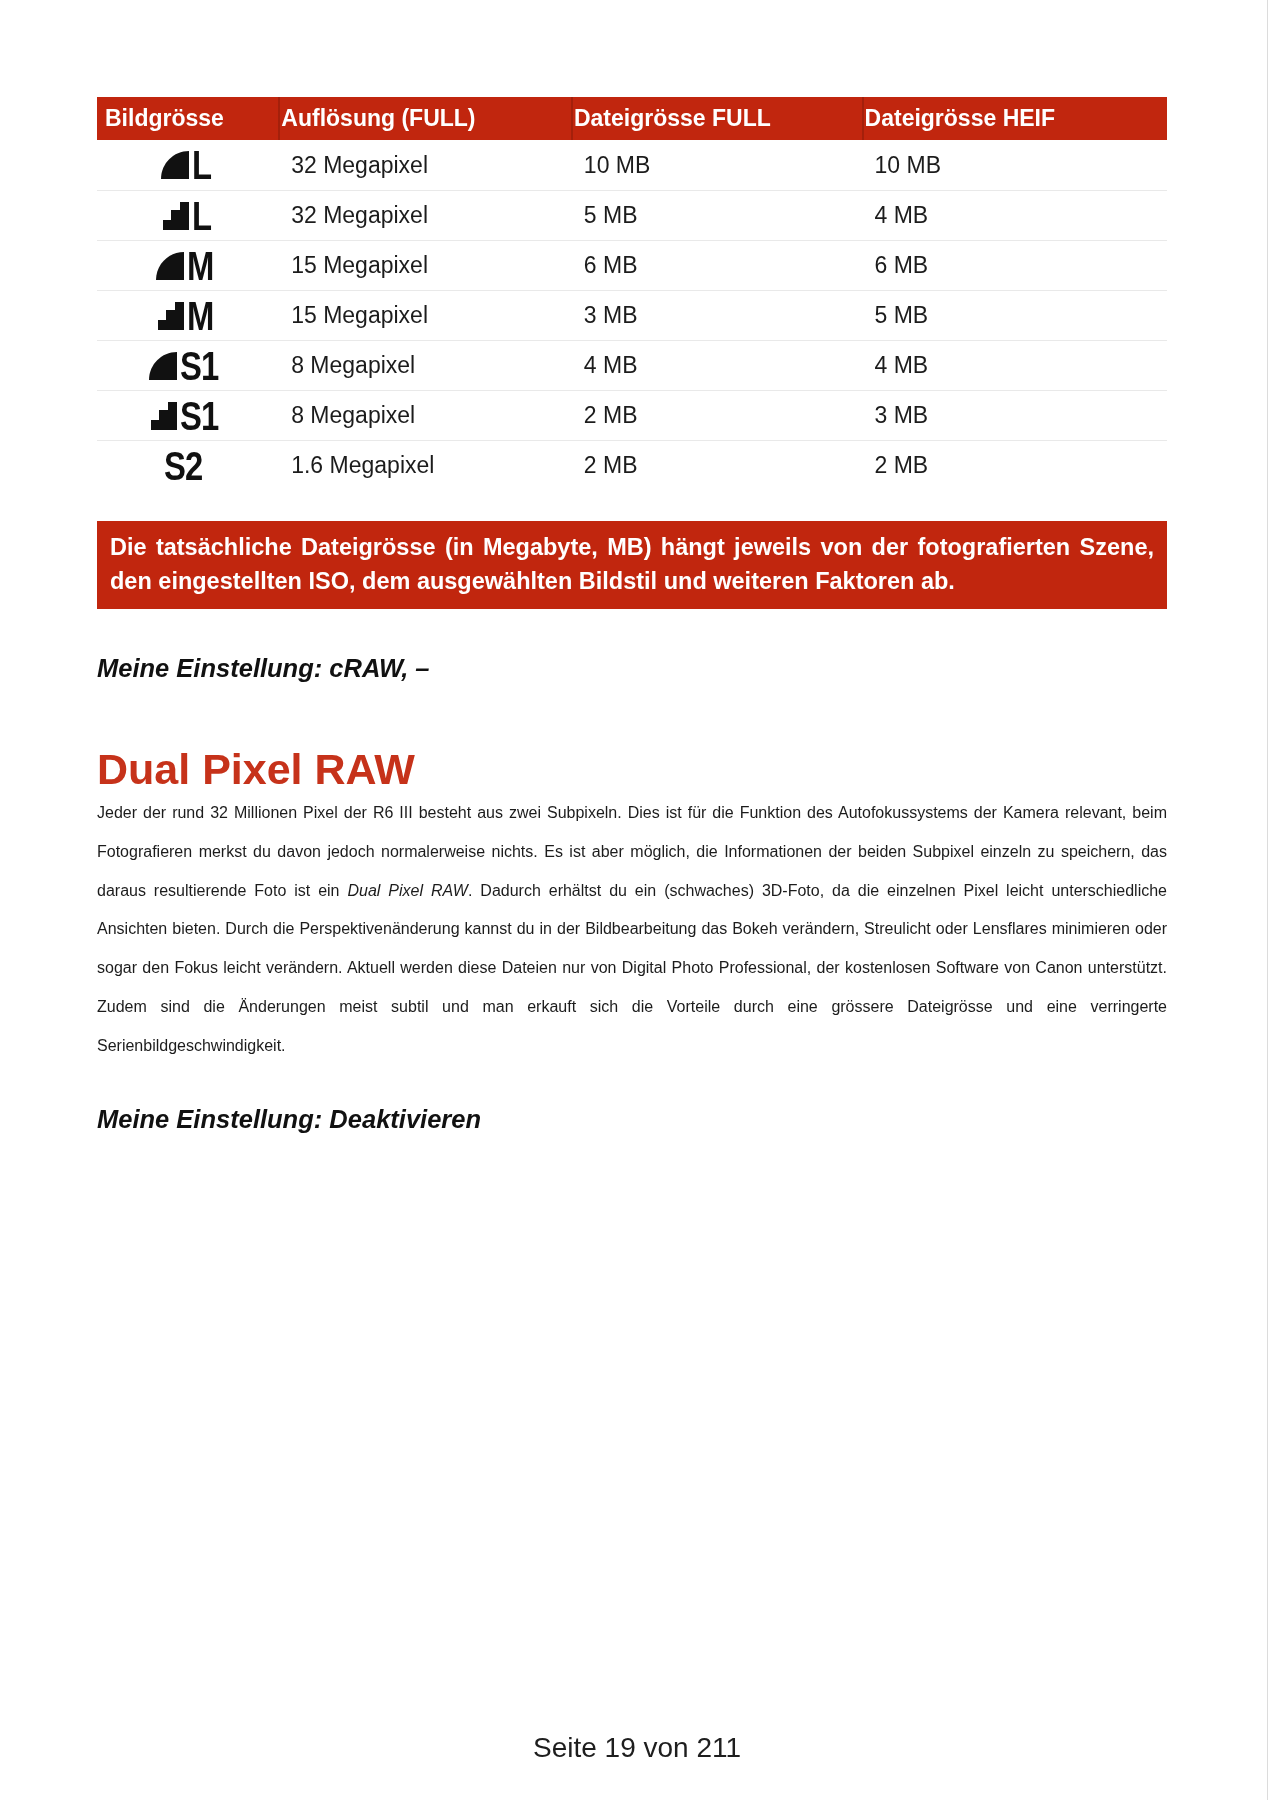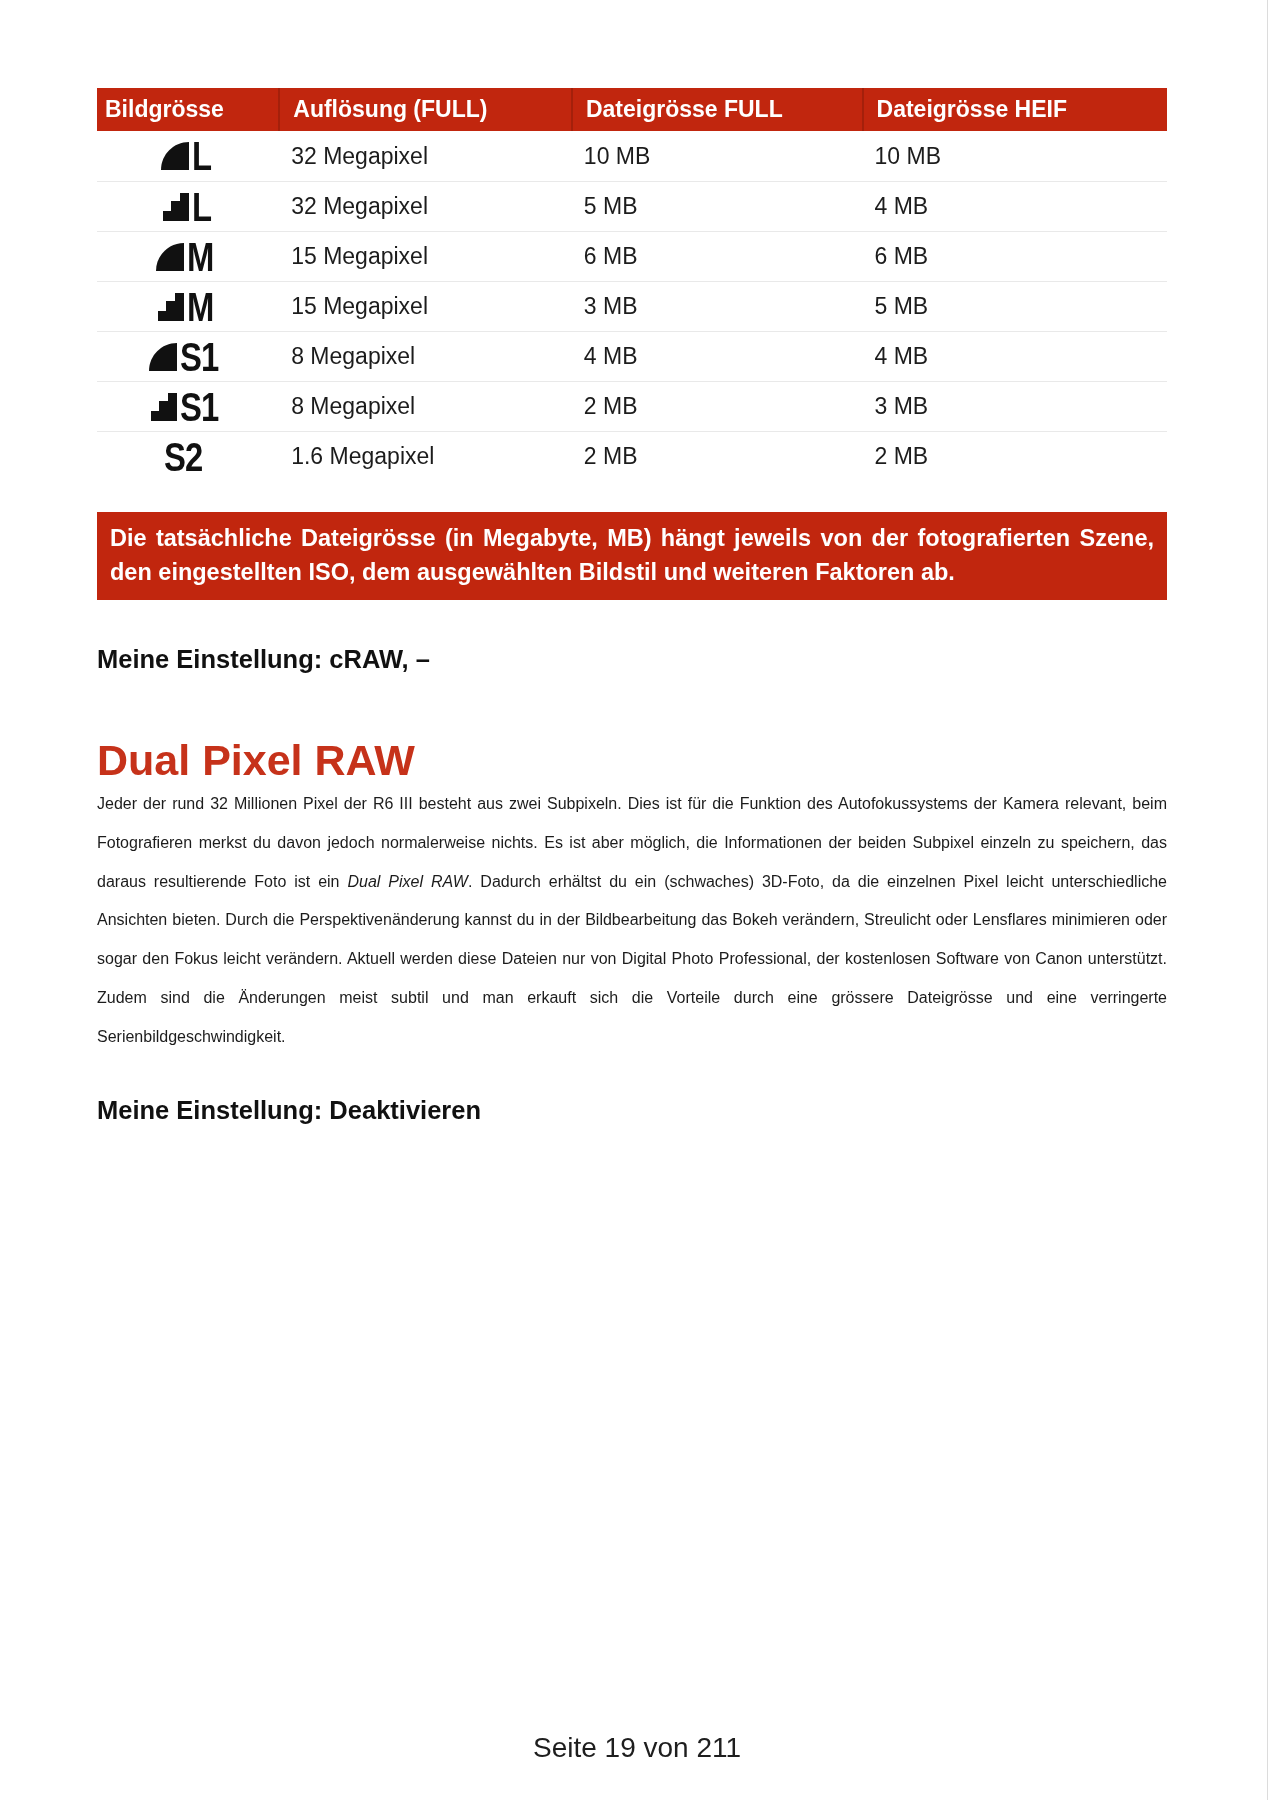--- a/index.html
+++ b/index.html
@@ -8,51 +8,51 @@
     --text-color:#1c1c1c;
     --divider:#e9e9e9;
   }
   *{margin:0;padding:0;box-sizing:border-box;}
   html,body{background:#ffffff;}
   body{
     width:1274px;height:1800px;position:relative;overflow:hidden;
     font-family:"Liberation Sans", sans-serif;color:var(--text-color);
   }
   .page-edge{position:absolute;top:0;left:1267px;width:1px;height:1800px;background:#dcdcdc;}
-  .content{position:absolute;left:97px;top:88px;width:1070px;}
+  .content{position:absolute;left:97px;top:97px;width:1070px;}
 
   
   .qtable{width:1070px;}
   .t-head{display:flex;height:43px;background:var(--accent-red);}
   .h-cell{
     color:#ffffff;font-weight:bold;font-size:23px;display:flex;align-items:center;
     padding-left:8px;
   }
-  .h-cell + .h-cell{border-left:2px solid rgba(0,0,0,0.15);padding-left:13px;}
+  .h-cell + .h-cell{border-left:2px solid rgba(0,0,0,0.15);padding-left:1px;}
   .c1{width:184px;} .c2{width:297px;} .c3{width:295px;} .c4{width:310px;}
   .t-row{display:flex;height:50px;background:#ffffff;align-items:center;}
   .t-row + .t-row{border-top:1px solid var(--divider);}
   .cell{font-size:23px;display:flex;align-items:center;padding-left:13px;}
   .cell-icon{justify-content:center;padding-left:0;}
   .icon-cluster{display:flex;align-items:center;gap:2px;}
   .size-letter{
     font-size:40px;font-weight:800;line-height:1;color:#111;
     display:inline-block;transform:scaleX(0.82);transform-origin:left center;
     letter-spacing:-1px;
   }
 
   
   .callout{
     margin-top:31px;width:1070px;background:var(--accent-red);color:#ffffff;
     padding:9px 13px 11px 13px;font-size:23.5px;line-height:34px;
     text-align:justify;text-justify:inter-word;font-weight:bold;
   }
 
   
-  .setting-note{margin-top:44px;font-size:25.5px;font-weight:bold;line-height:30px;color:#111;}
+  .setting-note{margin-top:44px;font-size:25.5px;font-weight:bold;font-style:italic;line-height:30px;color:#111;}
   h1.section-heading{
     margin-top:61px;font-size:43px;line-height:50px;font-weight:bold;color:var(--heading-red);
   }
   .body-paragraph{
     font-size:16px;line-height:38.8px;text-align:justify;
     text-justify:inter-word;color:var(--text-color);
   }
   .body-paragraph .it{font-style:italic;}
   .setting-note.second{margin-top:38px;}
 

